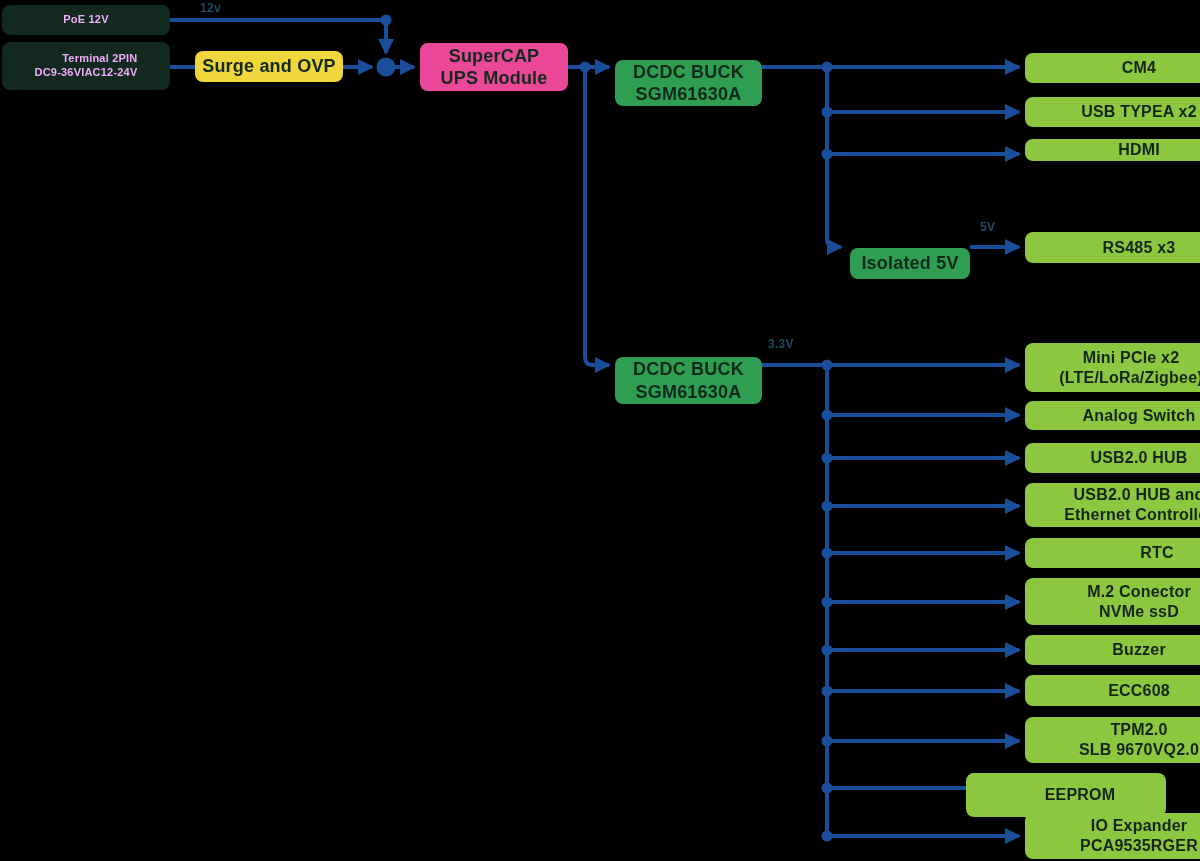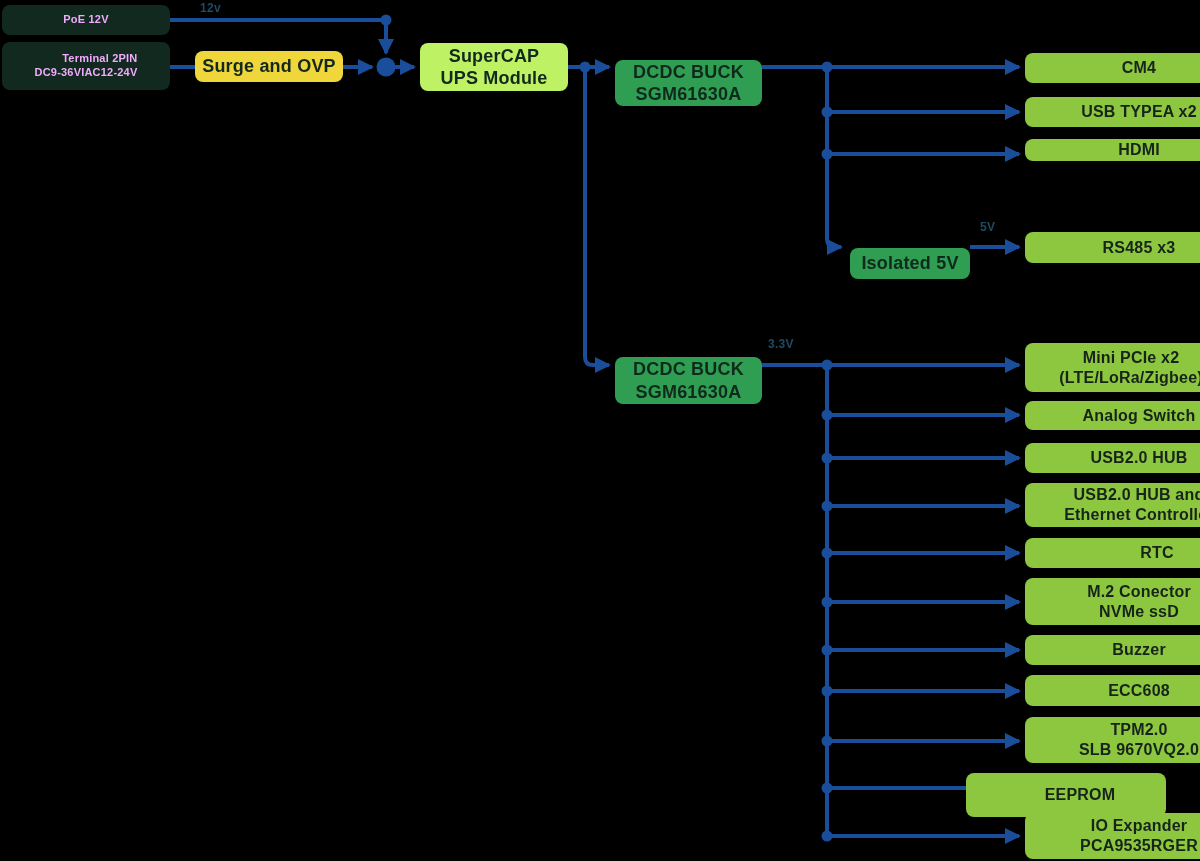--- a/index.html
+++ b/index.html
@@ -12,21 +12,21 @@
   svg.wires{position:absolute;left:0;top:0;z-index:1;}
   .box{
     position:absolute;z-index:2;
     display:flex;align-items:center;justify-content:center;
     border-radius:8px;text-align:center;
     font-weight:700;letter-spacing:.2px;
     white-space:pre-line;line-height:1.25;
   }
   .dark   {background:#12291f;color:#f0abfc;font-size:11px;text-align:right;}
   .yellow {background:#eed63b;color:#14291d;font-size:18px;}
-  .orange {background:#bef264;color:#14291d;font-size:18px;}
+  .orange {background:#ec4899;color:#14291d;font-size:18px;}
   .green  {background:#2f9e53;color:#0f2a1c;font-size:18px;margin-top:16px;}
   .lime   {background:#8dc63f;color:#16241a;font-size:16px;padding-left:28px;}
   .vlabel{
     position:absolute;z-index:3;color:#1e4a64;
     font-size:12px;font-weight:700;letter-spacing:.3px;
   }
 </style>
 </head>
 <body>
 

